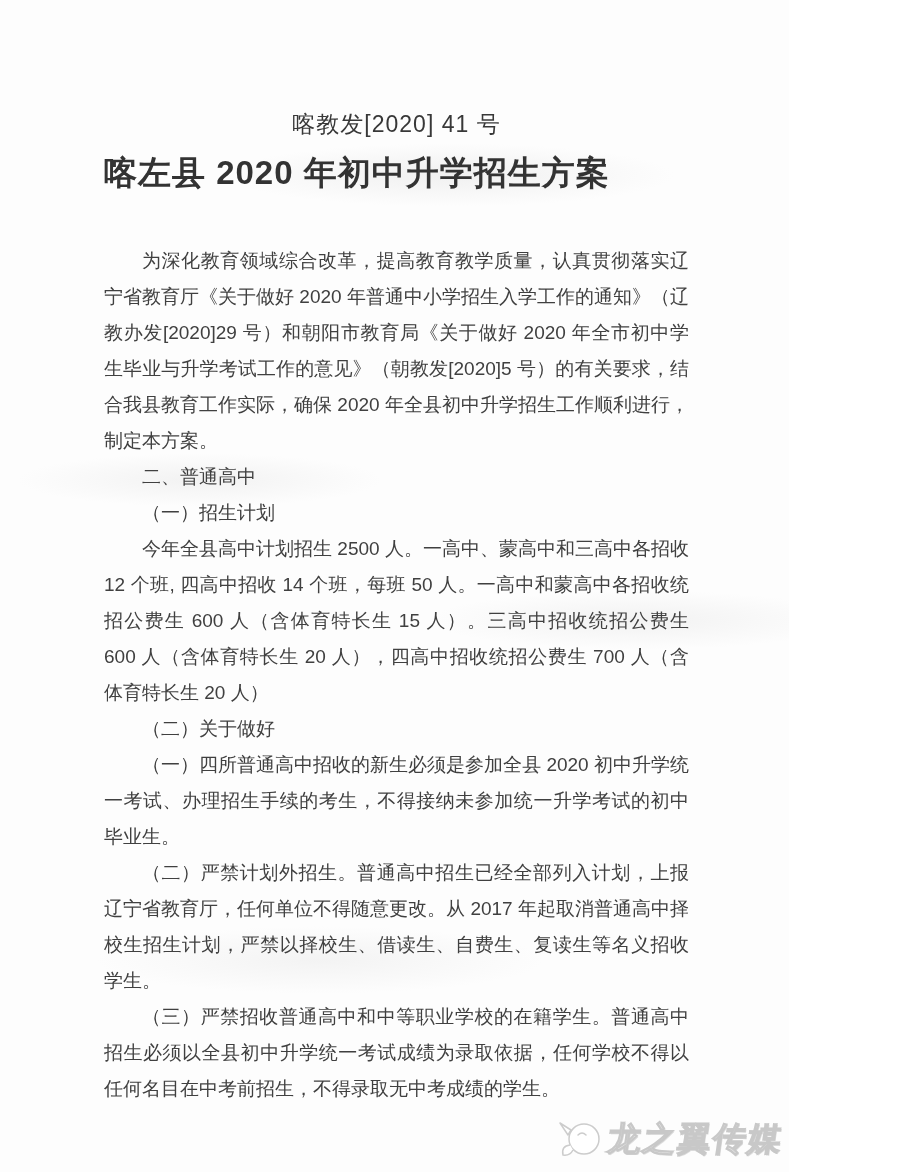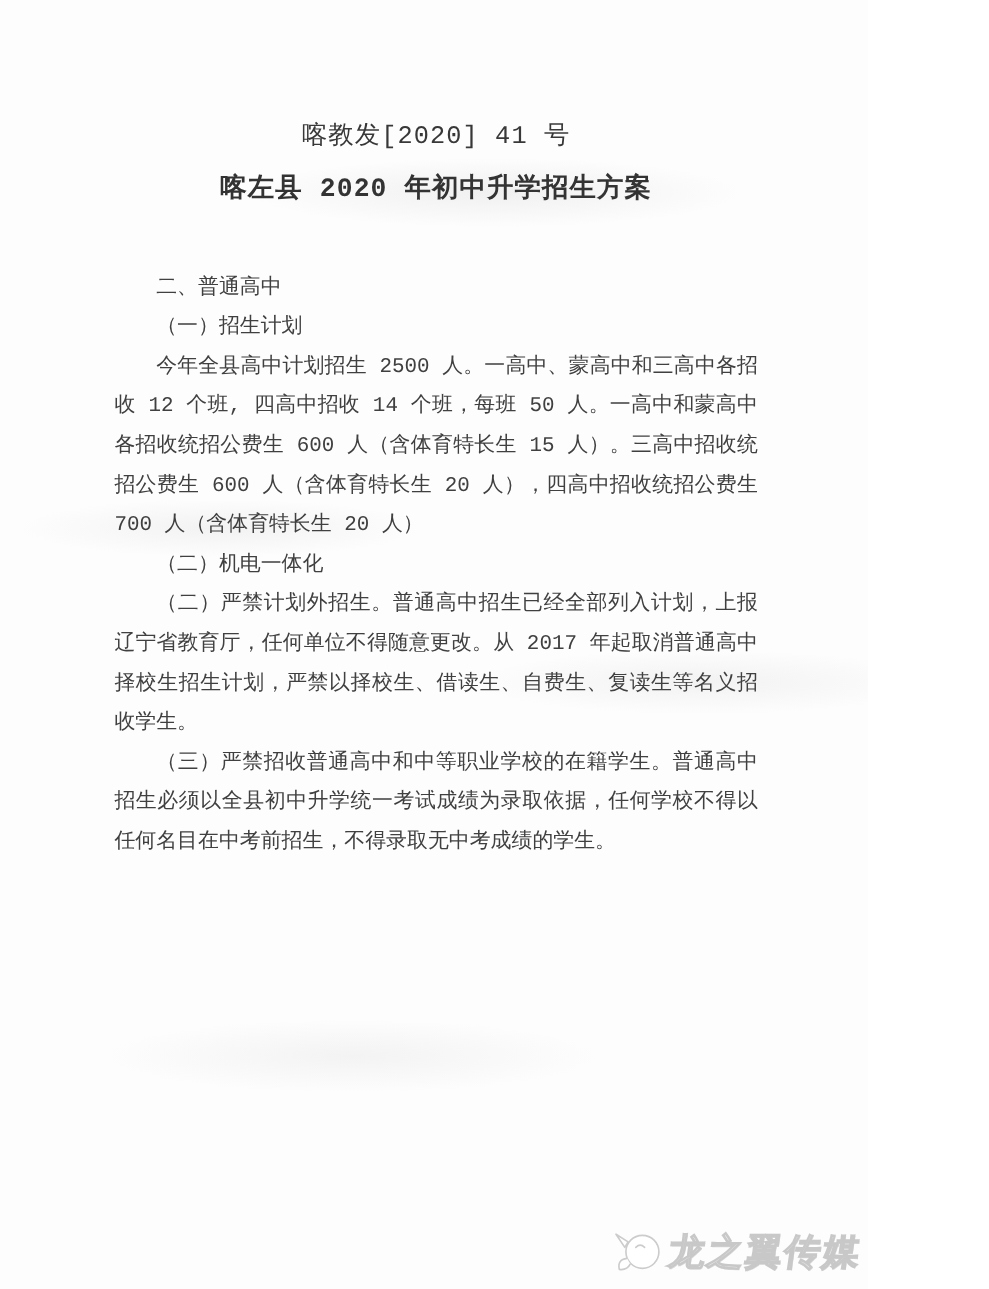--- a/index.html
+++ b/index.html
@@ -10,43 +10,43 @@
     width: 899px;
     height: 1172px;
     overflow: hidden;
     background: #ffffff;
   }
   .page {
     position: relative;
     width: 789px;
     height: 1172px;
     overflow: hidden;
-    font-family: Liberation Mono, monospace;
+    font-family: Liberation Sans, sans-serif;
     color: #404040;
     background:
       radial-gradient(ellipse 320px 45px at 450px 175px, #f0f0f0 0%, rgba(255,255,255,0) 70%),
       radial-gradient(ellipse 260px 38px at 200px 480px, #f2f2f2 0%, rgba(255,255,255,0) 70%),
       radial-gradient(ellipse 300px 42px at 640px 620px, #f2f2f2 0%, rgba(255,255,255,0) 70%),
       radial-gradient(ellipse 320px 48px at 320px 960px, #f3f3f3 0%, rgba(255,255,255,0) 70%),
       #fdfdfd;
   }
   .content {
     padding: 110px 100px 0 104px;
   }
   .doc-number {
     text-align: center;
     font-size: 23px;
     line-height: 28px;
     margin: 0 0 18px 0;
     color: #383838;
     letter-spacing: 1px;
   }
   .doc-title {
-    text-align: center;
-    font-size: 24px;
+    text-align: left;
+    font-size: 33px;
     line-height: 34px;
     font-weight: 700;
     margin: 0 0 53px 0;
     color: #333333;
     letter-spacing: 1px;
   }
   .para {
     font-size: 19px;
     line-height: 36px;
     margin: 0;
@@ -80,24 +80,26 @@
 </head>
 <body>
 
 <div class="page">
   <div class="content">
 
     <p class="doc-number">喀教发[2020] 41 号</p>
 
     <h1 class="doc-title">喀左县 2020 年初中升学招生方案</h1>
 
+    <p class="para">为深化教育领域综合改革，提高教育教学质量，认真贯彻落实辽宁省教育厅《关于做好 2020 年普通中小学招生入学工作的通知》（辽教办发[2020]29 号）和朝阳市教育局《关于做好 2020 年全市初中学生毕业与升学考试工作的意见》（朝教发[2020]5 号）的有关要求，结合我县教育工作实际，确保 2020 年全县初中升学招生工作顺利进行，制定本方案。</p>
     <p class="para">二、普通高中</p>
     <p class="para">（一）招生计划</p>
     <p class="para">今年全县高中计划招生 2500 人。一高中、蒙高中和三高中各招收 12 个班, 四高中招收 14 个班，每班 50 人。一高中和蒙高中各招收统招公费生 600 人（含体育特长生 15 人）。三高中招收统招公费生 600 人（含体育特长生 20 人），四高中招收统招公费生 700 人（含体育特长生 20 人）</p>
-    <p class="para">（二）机电一体化</p>
+    <p class="para">（二）关于做好</p>
+    <p class="para">（一）四所普通高中招收的新生必须是参加全县 2020 初中升学统一考试、办理招生手续的考生，不得接纳未参加统一升学考试的初中毕业生。</p>
     <p class="para">（二）严禁计划外招生。普通高中招生已经全部列入计划，上报辽宁省教育厅，任何单位不得随意更改。从 2017 年起取消普通高中择校生招生计划，严禁以择校生、借读生、自费生、复读生等名义招收学生。</p>
     <p class="para">（三）严禁招收普通高中和中等职业学校的在籍学生。普通高中招生必须以全县初中升学统一考试成绩为录取依据，任何学校不得以任何名目在中考前招生，不得录取无中考成绩的学生。</p>
 
   </div>
 
   <div class="watermark">
     <span class="watermark-logo">
       <svg width="50" height="46" viewBox="0 0 50 46" fill="none" xmlns="http://www.w3.org/2000/svg">
         <circle cx="29" cy="25" r="15" fill="#ffffff" stroke="#cccccc" stroke-width="1.5"></circle>
         <path d="M16 16 L5 9 L13 21 Z" fill="#ffffff" stroke="#cccccc" stroke-width="1.5" stroke-linejoin="round"></path>

